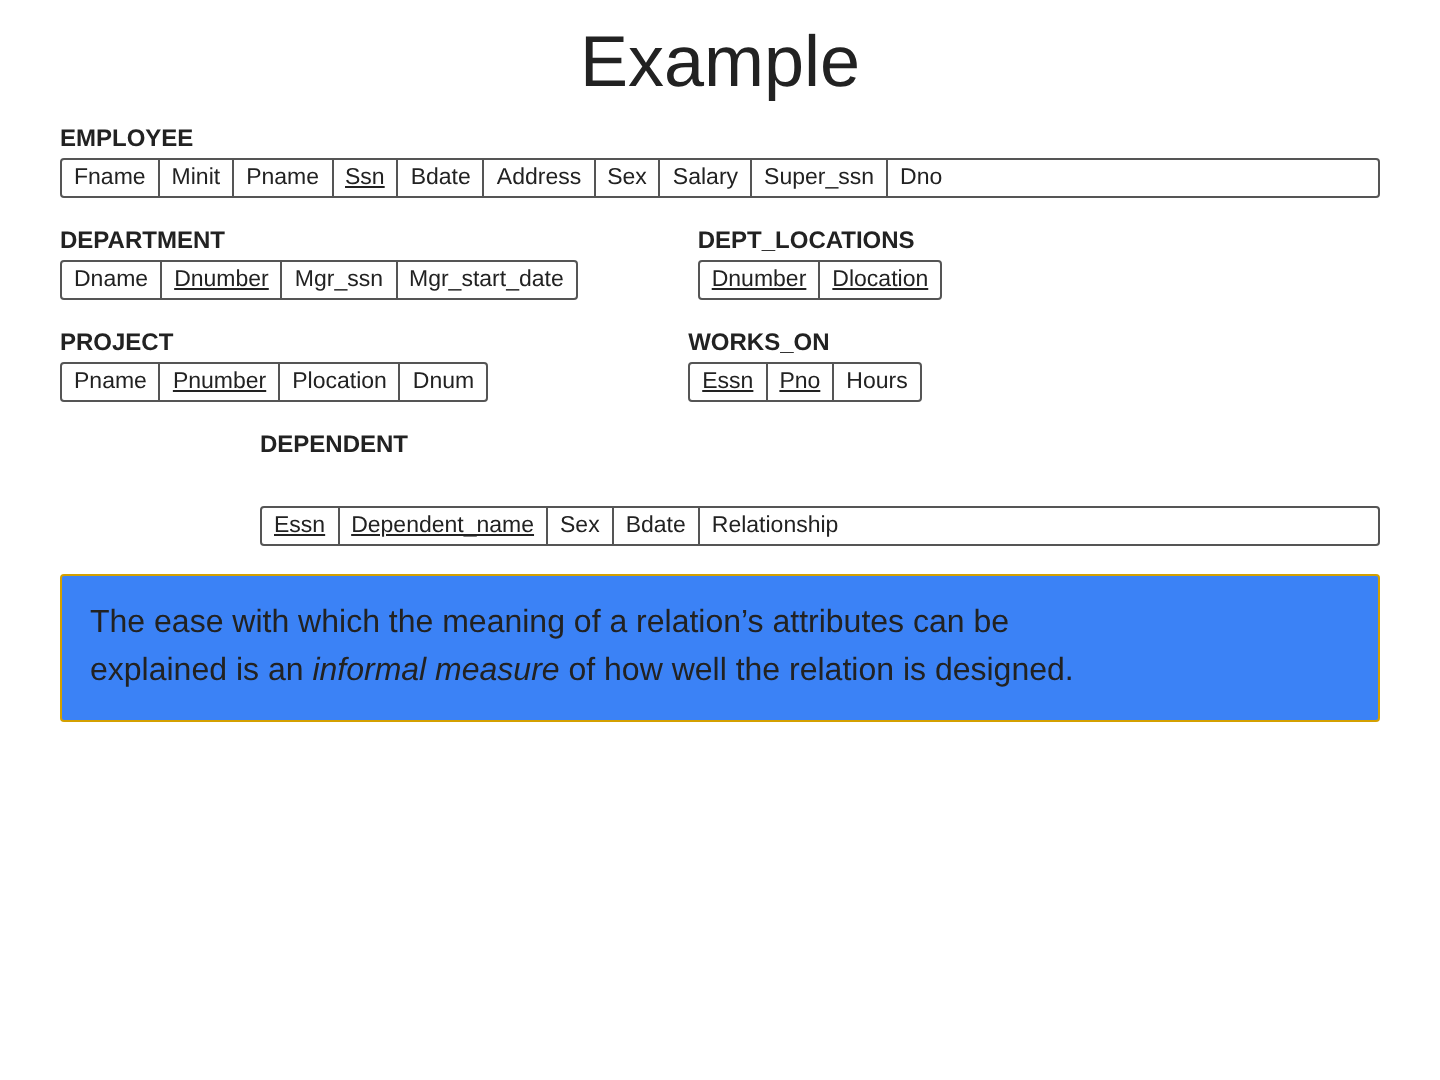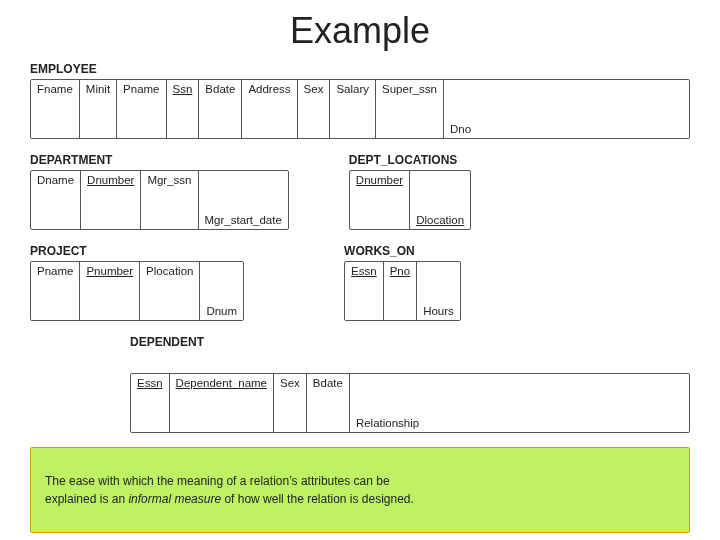--- a/index.html
+++ b/index.html
@@ -53,33 +53,32 @@
     }
     .attr {
       font-size: 11.5px;
       padding: 3px 6px;
       border-right: 1px solid #555;
       white-space: nowrap;
       color: #222;
     }
     .attr:last-child {
       border-right: none;
-      margin-top: 40px;
     }
     .attr.pk {
       text-decoration: underline;
     }
     .info-box {
       margin-top: 10px;
-      background: #bef264;
+      background: #3b82f6;
       border: 1.5px solid #d4a000;
       border-radius: 2px;
-      padding: 24px 14px;
+      padding: 12px 14px;
       width: 100%;
-      font-size: 12px;
+      font-size: 16px;
       color: #222;
       line-height: 1.5;
     }
     .info-box em {
       font-style: italic;
     }
   </style>
 </head>
 <body>
 

